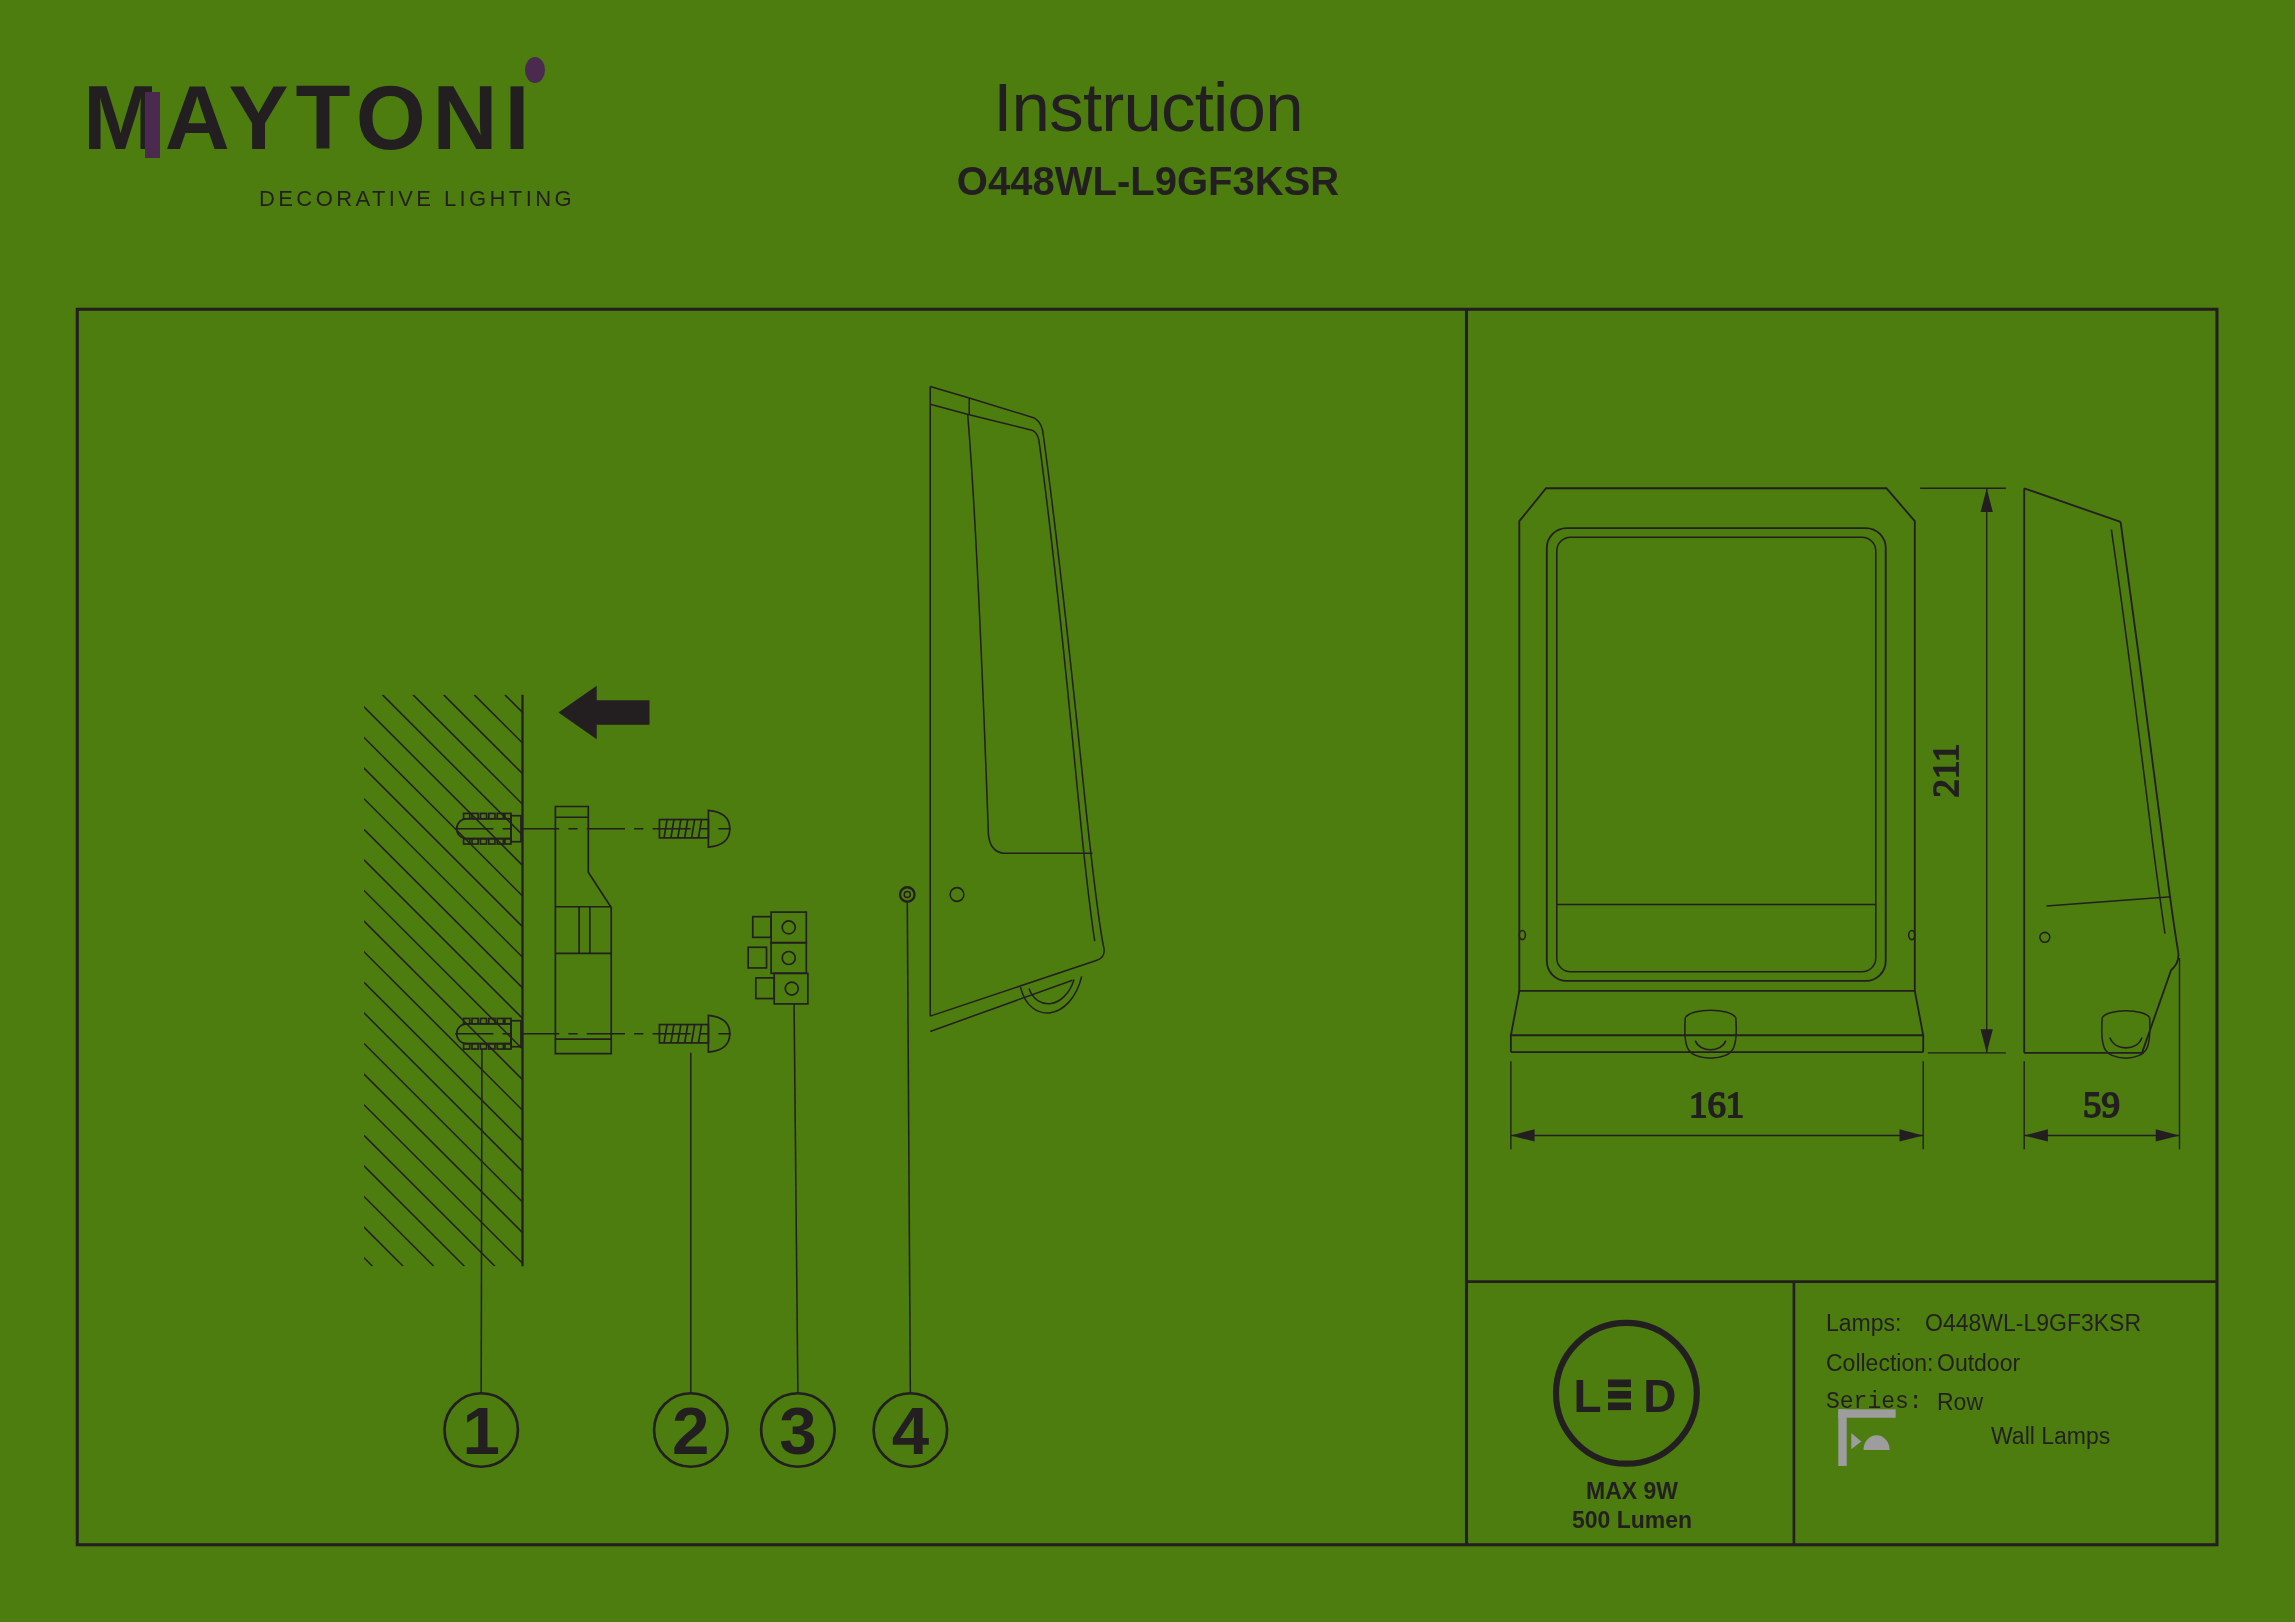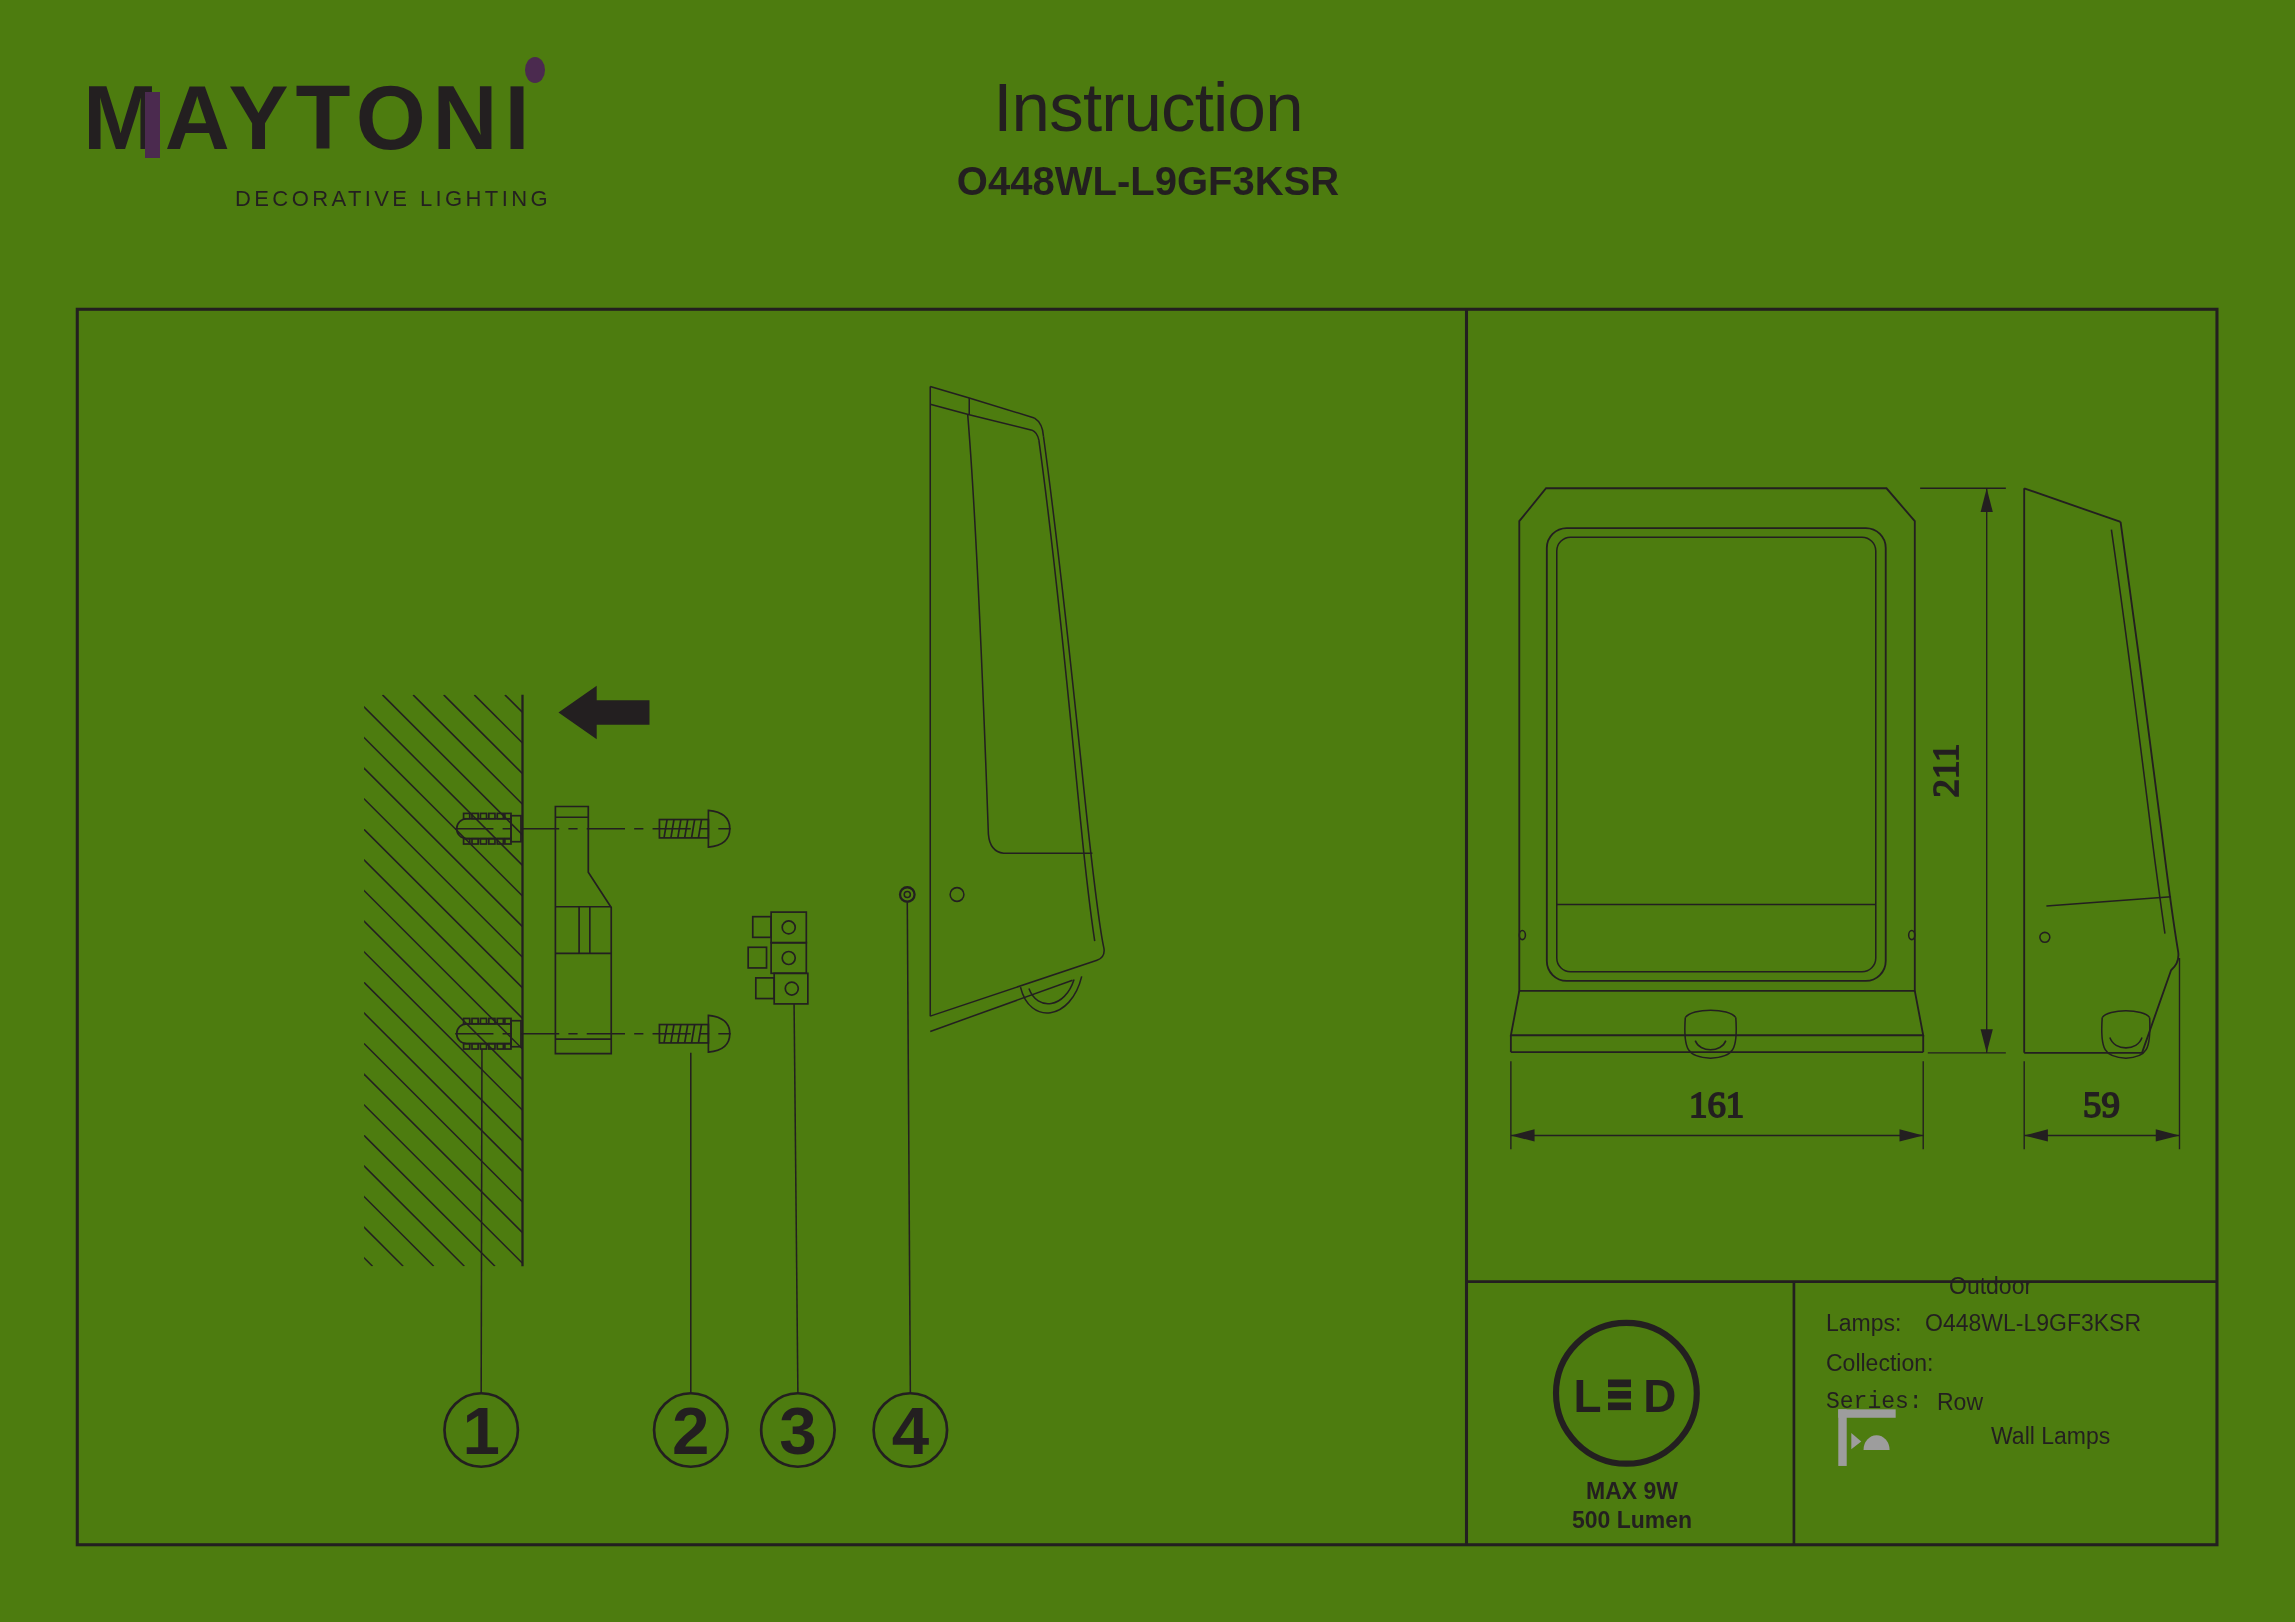--- a/index.html
+++ b/index.html
@@ -1,20 +1,20 @@
 <!DOCTYPE html>
 <html style="font-size:12.2px"><head>
 <meta charset="utf-8">
 <style>
   html,body{margin:0;padding:0;background:#ffffff;}
   .page{position:relative;width:2295px;height:1623px;background:#4d7c0f;overflow:hidden;
         font-family:"Liberation Sans",sans-serif;color:#231f20;}
   .abs{position:absolute;}
   .logo-text{font-weight:bold;font-size:90px;letter-spacing:6.9px;line-height:1;color:#231f20;}
-  .logo-sub{font-size:22px;letter-spacing:3.4px;line-height:1;color:#231f20;text-align:right;}
+  .logo-sub{font-size:22px;letter-spacing:3.4px;line-height:1;color:#231f20;text-align:right;margin-left:24px;}
   .logo-dot{width:20px;height:26px;border-radius:50%;background:#4b2a4f;}
   .logo-mleg{width:14.5px;height:66px;background:#4b2a4f;}
   .title{font-size:69px;font-weight:normal;letter-spacing:-0.8px;text-align:center;line-height:1;}
   .model-title{font-size:40px;font-weight:bold;text-align:center;line-height:1;}
   .cell-label{font-size:23px;line-height:1.1;}
   .cell-value{font-size:23px;line-height:1.1;}
   .led-caption{font-size:23px;text-align:center;line-height:1.1;width:230px;font-weight:bold;}
   svg text{font-family:"Liberation Sans",sans-serif;fill:#231f20;}
   svg text.dim{font-family:"Liberation Serif",serif;font-size:48px;}
   svg text.callout-num{font-size:88px;font-weight:bold;}
@@ -286,20 +286,20 @@
     </g>
   </svg>
 
   <div class="abs led-caption" style="left:1517px;top:1479px;">MAX 9W</div>
   <div class="abs led-caption" style="left:1517px;top:1508px;">500 Lumen</div>
 
   <div>
     <div class="abs cell-label" style="left:1826px;top:1311px;">Lamps:</div>
     <div class="abs cell-value" style="left:1925px;top:1311px;">O448WL-L9GF3KSR</div>
     <div class="abs cell-label" style="left:1826px;top:1351px;">Collection:</div>
-    <div class="abs cell-value" style="left:1937px;top:1274px;margin-left:12px;">Outdoor</div>
+    <div class="abs cell-value" style="left:1937px;top:1351px;">Outdoor</div>
     <div class="abs cell-label" style="left:1826px;top:1390px;font-family:Liberation Mono, monospace;">Series:</div>
     <div class="abs cell-value" style="left:1937px;top:1390px;">Row</div>
     <div class="abs cell-value" style="left:1991px;top:1424px;text-align:right;">Wall Lamps</div>
   </div>
 
 </div>
 
 
 </body></html>

